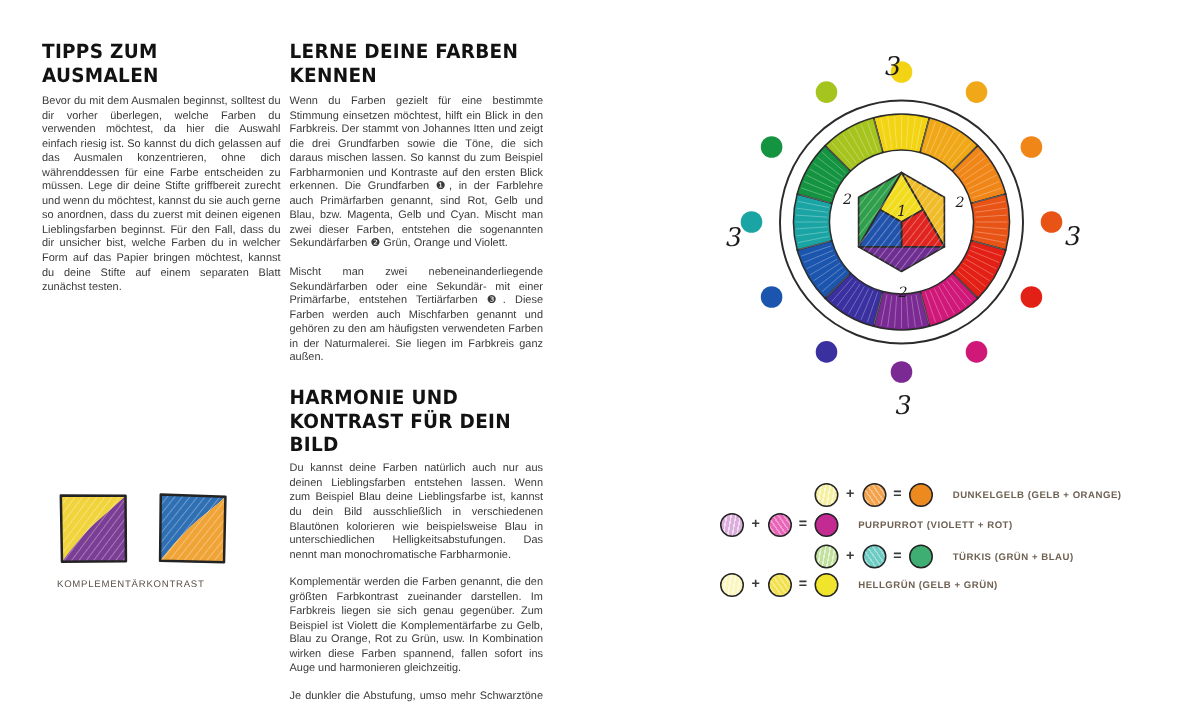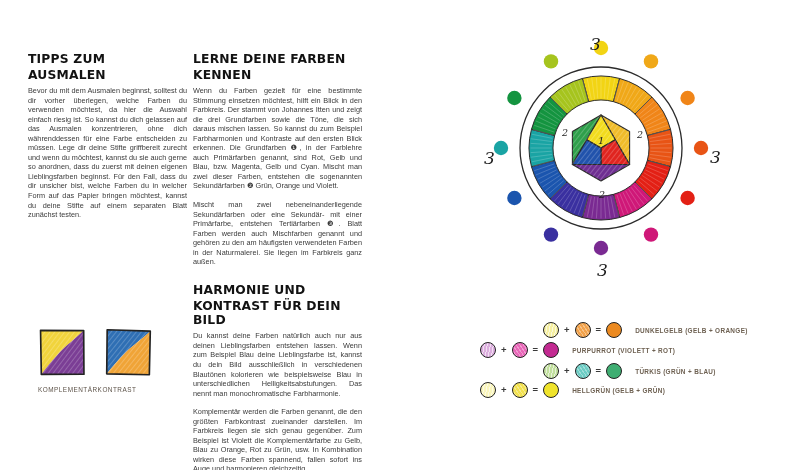--- a/index.html
+++ b/index.html
@@ -1,20 +1,20 @@
 <!DOCTYPE html>
 <html><head>
 <meta charset="utf-8">
 <style>
   html,body{margin:0;padding:0;}
   body{
     width:800px;height:470px;background:#ffffff;position:relative;overflow:hidden;
     font-family:"Liberation Sans",sans-serif;color:#333;
   }
-  .col{position:absolute;top:27px;margin-top:24px;}
+  .col{position:absolute;top:27px;}
   .col-left{left:28px;width:159px;}
   .col-mid{left:193px;width:169px;}
   h1.marker{
     font-family:"DejaVu Sans",sans-serif;font-weight:800;font-size:12.3px;line-height:14.5px;
     letter-spacing:.2px;color:#121212;margin:0 0 6px 0;transform:scaleY(1.06);transform-origin:left top;
   }
   p.body{font-size:7.3px;line-height:9.55px;margin:0 0 9px 0;text-align:justify;color:#3a3a3a;}
   .section2{margin-top:15px;}
 
   
@@ -63,21 +63,21 @@
       <path d="M47,3.5 L46.5,48 L3,47.5 C9,40 15.5,32 22.5,25 C29.5,18 37,13 47,3.5 Z" fill="#f0a437"></path>
       <path d="M3,2.5 L47,3.5 C37,13 29.5,18 22.5,25 C15.5,32 9,40 3,47.5 Z M47,3.5 L46.5,48 L3,47.5 C9,40 15.5,32 22.5,25 C29.5,18 37,13 47,3.5 Z" fill="url(#hatch)"></path>
       <path d="M3,2.5 L47,3.5 L46.5,48 L3,47.5 Z" fill="none" stroke="#232323" stroke-width="1.7" stroke-linejoin="round"></path>
     </svg>
     <div class="swatch-caption">KOMPLEMENTÄRKONTRAST</div>
   </div>
 
   <section class="col col-mid">
     <h1 class="marker">LERNE DEINE FARBEN KENNEN</h1>
     <p class="body">Wenn du Farben gezielt für eine bestimmte Stimmung einsetzen möchtest, hilft ein Blick in den Farbkreis. Der stammt von Johannes Itten und zeigt die drei Grundfarben sowie die Töne, die sich daraus mischen lassen. So kannst du zum Beispiel Farbharmonien und Kontraste auf den ersten Blick erkennen. Die Grundfarben ❶, in der Farblehre auch Primärfarben genannt, sind Rot, Gelb und Blau, bzw. Magenta, Gelb und Cyan. Mischt man zwei dieser Farben, entstehen die sogenannten Sekundärfarben ❷ Grün, Orange und Violett.</p>
-    <p class="body">Mischt man zwei nebeneinanderliegende Sekundärfarben oder eine Sekundär- mit einer Primärfarbe, entstehen Tertiärfarben ❸. Blatt Farben werden auch Mischfarben genannt und gehören zu den am häufigsten verwendeten Farben in der Naturmalerei. Sie liegen im Farbkreis ganz außen.</p>
+    <p class="body">Mischt man zwei nebeneinanderliegende Sekundärfarben oder eine Sekundär- mit einer Primärfarbe, entstehen Tertiärfarben ❸. Diese Farben werden auch Mischfarben genannt und gehören zu den am häufigsten verwendeten Farben in der Naturmalerei. Sie liegen im Farbkreis ganz außen.</p>
     <div class="section2">
       <h1 class="marker">HARMONIE UND KONTRAST FÜR DEIN BILD</h1>
       <p class="body">Du kannst deine Farben natürlich auch nur aus deinen Lieblingsfarben entstehen lassen. Wenn zum Beispiel Blau deine Lieblingsfarbe ist, kannst du dein Bild ausschließlich in verschiedenen Blautönen kolorieren wie beispielsweise Blau in unterschiedlichen Helligkeitsabstufungen. Das nennt man monochromatische Farbharmonie.</p>
       <p class="body">Komplementär werden die Farben genannt, die den größten Farbkontrast zueinander darstellen. Im Farbkreis liegen sie sich genau gegenüber. Zum Beispiel ist Violett die Komplementärfarbe zu Gelb, Blau zu Orange, Rot zu Grün, usw. In Kombination wirken diese Farben spannend, fallen sofort ins Auge und harmonieren gleichzeitig.</p>
       <p class="body">Je dunkler die Abstufung, umso mehr Schwarztöne sind enthalten und je heller die Farbe, desto mehr Weiß.</p>
     </div>
   </section>
 
   <div id="wheel-wrap">
     <svg id="wheel" width="292" height="292" viewBox="0 0 292 292">

